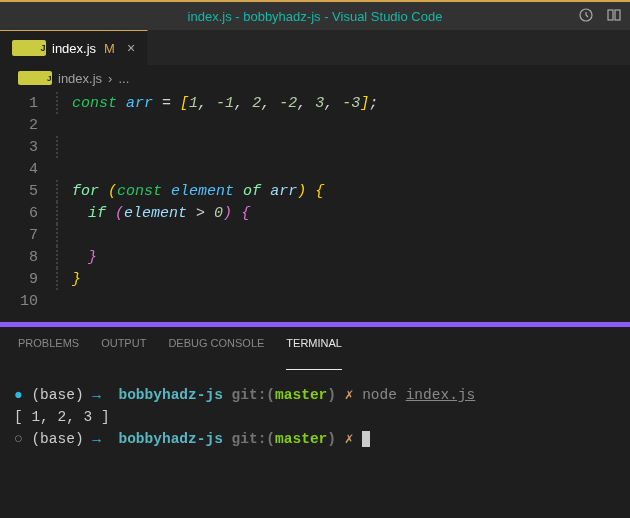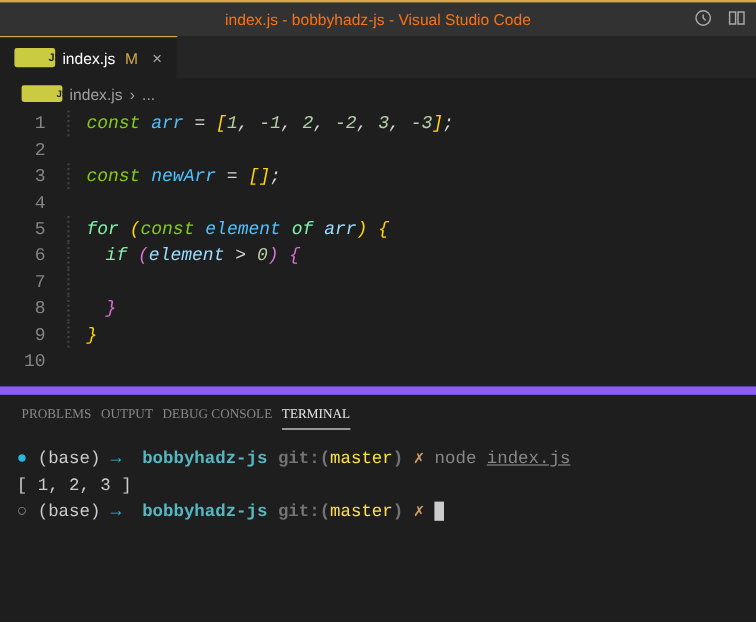--- a/index.html
+++ b/index.html
@@ -11,21 +11,21 @@
       height: 518px;
       overflow: hidden;
       font-size: 14px;
     }
     .title-bar {
       height: 30px;
       background: #323233;
       display: flex;
       align-items: center;
       justify-content: center;
-      color: #f97316;
+      color: #14b8a6;
       font-size: 13px;
       font-family: -apple-system, 'Segoe UI', sans-serif;
       position: relative;
       border-top: 2px solid #d4a84b;
     }
     .title-bar-icons {
       position: absolute;
       right: 8px;
       display: flex;
       gap: 12px;
@@ -102,52 +102,52 @@
       display: inline-block;
       width: 2px;
       height: 22px;
       background: linear-gradient(#404040 50%, transparent 50%);
       background-size: 2px 4px;
       margin-right: 14px;
       vertical-align: middle;
     }
     .indent-blank { display:inline-block; width:16px; }
     .kw { color: #86efac; }
-    .kw2 { color: #84cc16; }
+    .kw2 { color: #22c55e; }
     .var { color: #9cdcfe; }
     .var2 { color: #4fc1ff; }
     .op { color: #d4d4d4; }
     .num { color: #b5cea8; }
     .brk { color: #ffd700; }
     .brk2 { color: #da70d6; }
     .brk3 { color: #569cd6; }
     .fn { color: #dcdcaa; }
     .panel-tabs {
       display: flex;
-      gap: 8px;
+      gap: 22px;
       padding: 10px 18px 8px;
       font-size: 11px;
-      font-family: Liberation Serif, serif;
+      font-family: Liberation Sans, sans-serif;
       color: #888;
       background: #1e1e1e;
-      border-top: 7px solid #8b5cf6;
+      border-top: 5px solid #8b5cf6;
       margin-top: 8px;
     }
-    .panel-tab.active { color: #e7e7e7; border-bottom: 1px solid #e7e7e7; padding-bottom: 6px; }
+    .panel-tab.active { color: #e7e7e7; border-bottom: 1px solid #e7e7e7; padding-bottom: 20px; }
     .terminal {
       padding: 6px 14px;
       font-size: 14.5px;
       line-height: 22px;
       background: #1e1e1e;
       font-style: normal;
     }
     .t-cyan { color: #29b8db; }
     .t-blue { color: #737373; font-weight: bold; }
     .t-cyan2 { color: #56b6c2; font-weight: bold; }
-    .t-red { color: #fde047; font-weight: normal; }
+    .t-red { color: #84cc16; font-weight: bold; }
     .t-yellow { color: #d19a66; }
     .t-gray { color: #888; }
     .t-underline { text-decoration: underline; }
     .t-white { color: #ccc; }
     .bullet-f { color:#29b8db; }
     .bullet-o { color:#888; }
     .cursor-block { display:inline-block; width:8px; height:16px; background:#ccc; vertical-align:middle;}
   </style>
 </head>
 <body>
@@ -187,21 +187,20 @@
     <span class="gutter">1</span>
     <span class="indent-guide"></span>
     <span><span class="kw2">const</span> <span class="var2">arr</span><span class="op"> = </span><span class="brk">[</span><span class="num">1</span><span class="op">, </span><span class="num">-1</span><span class="op">, </span><span class="num">2</span><span class="op">, </span><span class="num">-2</span><span class="op">, </span><span class="num">3</span><span class="op">, </span><span class="num">-3</span><span class="brk">]</span><span class="op">;</span></span>
   </div>
   <div class="code-line">
       <span class="gutter">2</span>
     </div>
   <div class="code-line">
     <span class="gutter">3</span>
     <span class="indent-guide"></span>
-    <span><span class="kw2">const</span> <span class="var2">newArr</span><span class="op"> = </span><span class="brk">[</span><span class="brk">]</span><span class="op">;</span></span>
   </div>
   <div class="code-line">
       <span class="gutter">4</span>
     </div>
   <div class="code-line">
     <span class="gutter">5</span>
     <span class="indent-guide"></span>
     <span><span class="kw">for</span> <span class="brk">(</span><span class="kw2">const</span> <span class="var2">element</span> <span class="kw">of</span> <span class="var">arr</span><span class="brk">)</span> <span class="brk">{</span></span>
   </div>
   <div class="code-line">

